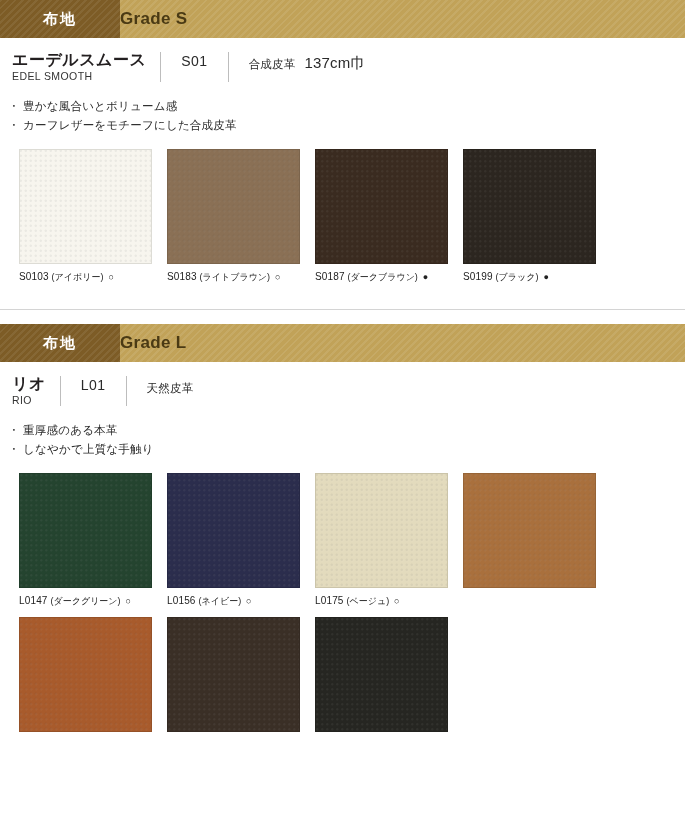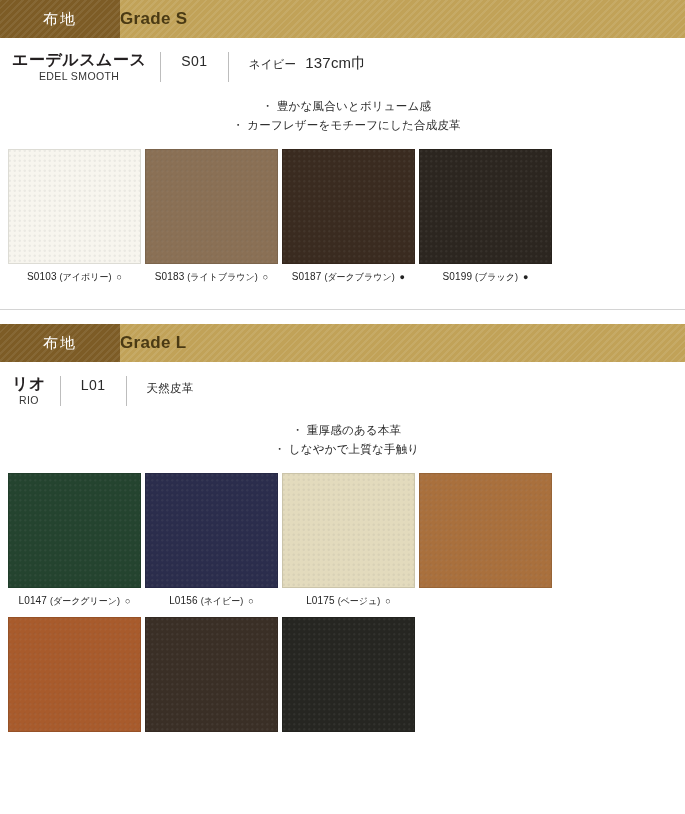--- a/index.html
+++ b/index.html
@@ -38,21 +38,21 @@
     justify-content: center;
     background-image:
       repeating-linear-gradient(135deg,
         rgba(255,255,255,0.07) 0px,
         rgba(255,255,255,0.07) 2px,
         rgba(0,0,0,0.00) 2px,
         rgba(0,0,0,0.00) 5px);
     background-color: #7d5c26;
     color: #ffffff;
     font-size: 15px;
-    font-weight: normal;
+    font-weight: bold;
     letter-spacing: 2px;
     box-sizing: border-box;
     text-align: center;
   }
   .banner-grade {
     flex: 1 1 auto;
     display: flex;
     align-items: center;
     color: #4a3a14;
     font-size: 17px;
@@ -129,20 +129,21 @@
   .swatch-grid {
     display: flex;
     flex-wrap: wrap;
     padding-left: 8px;
     padding-top: 15px;
   }
   .swatch-cell {
     width: 133px;
     margin-right: 4px;
     margin-bottom: 9px;
+    margin-left: 11px;
   }
   .swatch-chip {
     width: 133px;
     height: 115px;
     border: 1px solid rgba(0,0,0,0.10);
     box-sizing: border-box;
     position: relative;
     overflow: hidden;
     background-repeat: repeat;
   }
@@ -177,21 +178,21 @@
 
   
   .section-sep {
     height: 1px;
     background: #d4d4d4;
     margin: 0;
   }
   .sec-gap-top { height: 14px; }
   .sec-gap-bot { height: 14px; }
 
-  .section-body { padding-bottom: 2px; text-align: center; }
+  .section-body { padding-bottom: 2px; }
 </style>
 </head>
 <body>
 
 <div class="section">
 
   <div class="banner">
     <div class="banner-badge">
       <span>布地</span>
     </div>
@@ -204,21 +205,21 @@
 
     <div class="product-head">
       <div class="prod-names">
         <div class="prod-jp">エーデルスムース</div>
         <div class="prod-en">EDEL SMOOTH</div>
       </div>
       <div class="divider-v"></div>
       <div class="prod-code">S01</div>
       <div class="divider-v"></div>
       <div class="prod-material">
-        <span>ネイビー</span><span class="width-note">137cm巾</span>
+        <span>合成皮革</span><span class="width-note">137cm巾</span>
       </div>
     </div>
 
     <div class="features">
       <div class="feature-line">・ 豊かな風合いとボリューム感</div>
       <div class="feature-line">・ カーフレザーをモチーフにした合成皮革</div>
     </div>
 
     <div class="swatch-grid">
 

